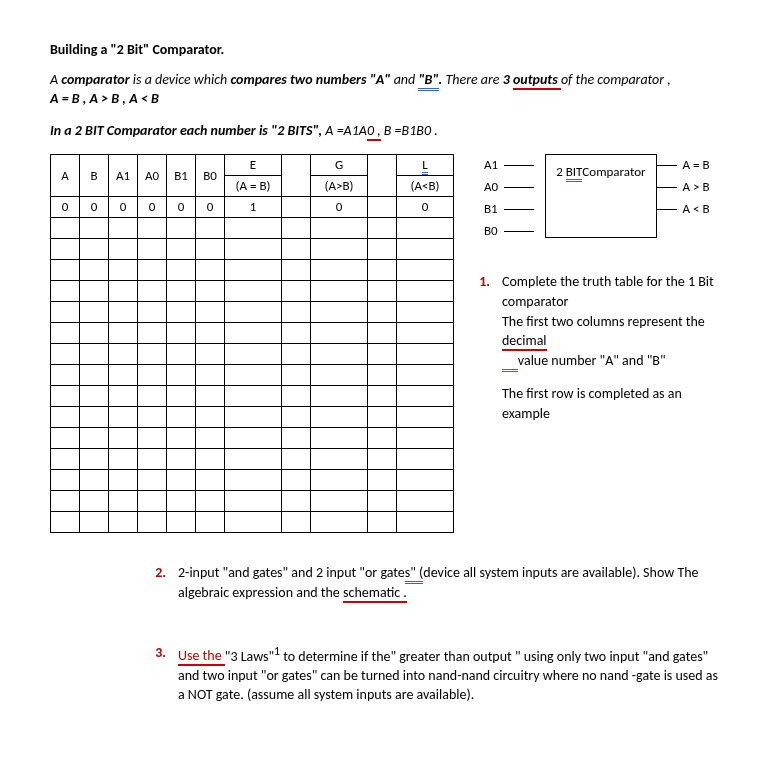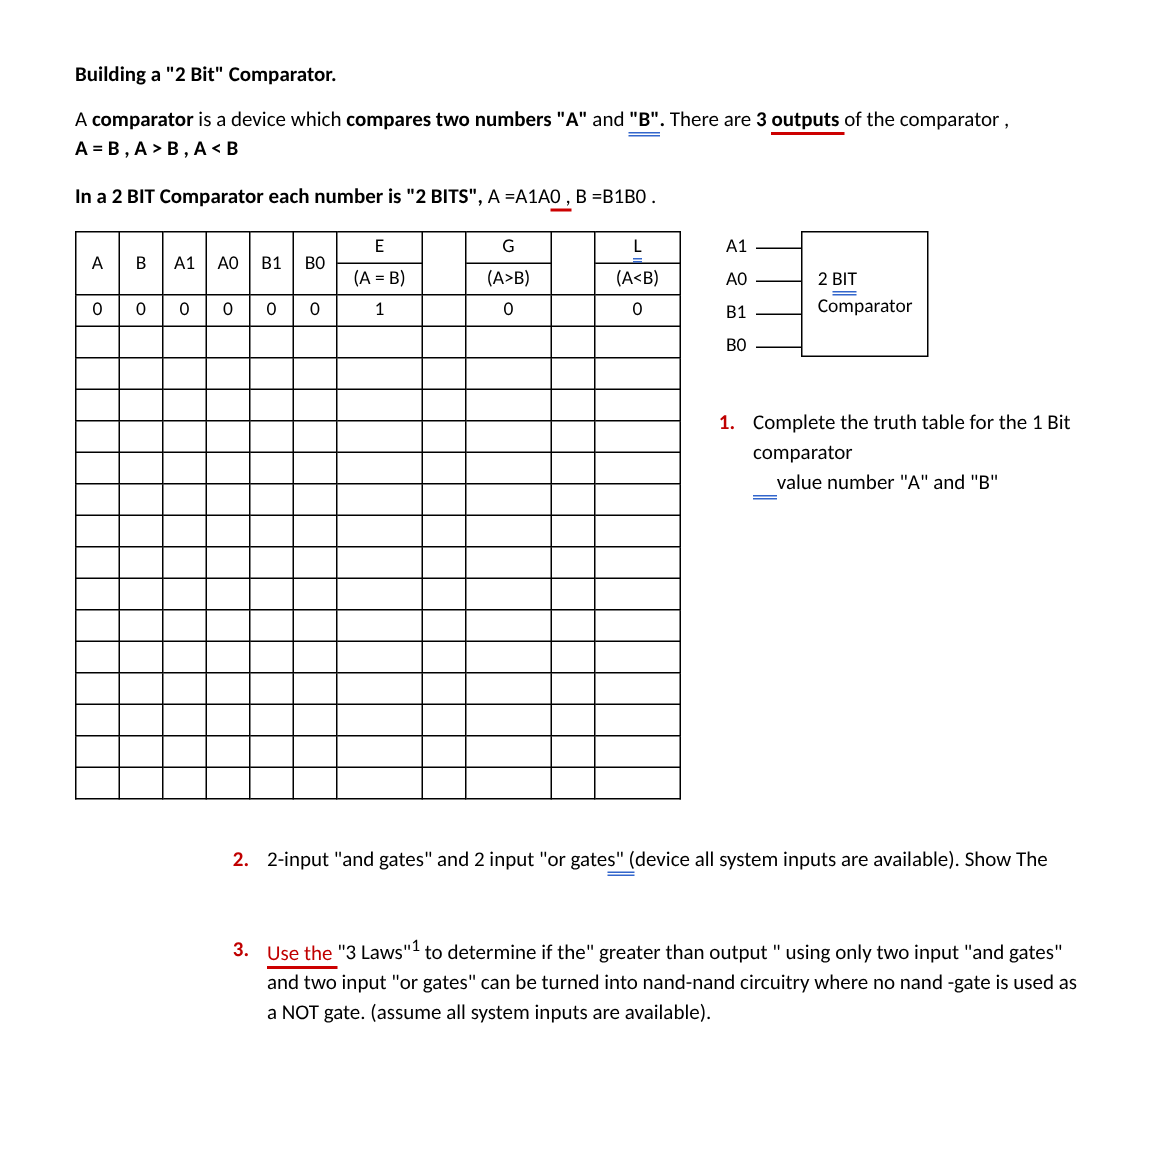--- a/index.html
+++ b/index.html
@@ -9,41 +9,41 @@
   margin: 0;
   padding: 40px 50px;
   width: 774px;
   box-sizing: border-box;
   line-height: 1.4;
 }
 .bold { font-weight: bold; }
 .underline-red { border-bottom: 2px solid #c00; }
 .underline-blue-double { border-bottom: 3px double #36c; }
 .heading { font-weight: bold; margin-bottom: 10px; }
-.para { margin-bottom: 12px; }
+.para { margin-bottom: 12px; font-style: italic; }
 .content-row { display: flex; align-items: flex-start; margin-top: 14px; }
 .truth-table { border-collapse: collapse; margin-right: 20px; }
 .truth-table td, .truth-table th {
   border: 1px solid #000;
   text-align: center;
   font-size: 13px;
   height: 20px;
   min-width: 22px;
   padding: 0 3px;
   font-weight: normal;
 }
 .truth-table th.wide { min-width: 50px; }
 .truth-table th { vertical-align: middle; }
 .right-col { flex: 1; }
 .diagram-wrap { display: flex; align-items: flex-start; margin-bottom: 30px; margin-left:10px;}
 .diagram-inputs { display: flex; flex-direction: column; font-size: 13px; }
 .diagram-inputs div { display:flex; align-items:center; height:22px; }
 .wire { width: 30px; height: 1px; background:#000; margin-left:6px; margin-right:0; }
 .wire-out { width: 20px; height: 1px; background:#000; margin-right:6px; margin-left:0; }
-.comp-box { border:1.5px solid #000; padding: 8px 10px; font-size:13px; display:flex; flex-direction:column; justify-content:center; height:66px; }
+.comp-box { border:1.5px solid #000; padding: 8px 10px; font-size:13px; display:flex; justify-content:center; height:66px;margin-left:11px; }
 .diagram-outputs { display: flex; flex-direction: column; font-size: 13px; }
 .diagram-outputs div { display:flex; align-items:center; height:22px; }
 .question { display:flex; margin-bottom:16px; }
 .qnum { font-weight:bold; margin-right:12px; min-width:16px; text-align:right; }
 .qbody { flex:1; }
 .q-indent { margin-left: 100px; margin-top:30px; }
 .red { color:#c00000; }
 </style>
 </head>
 <body>
@@ -308,38 +308,55 @@
           </div>
         <div>
             <span>B0</span>
             <span class="wire"></span>
           </div>
       </div>
       <div class="comp-box">
         <div><span>2 </span><span class="underline-blue-double">BIT</span></div>
         <div>Comparator</div>
       </div>
+      <div class="diagram-outputs">
+        <div>
+            <span class="wire-out"></span>
+            <span>A = B</span>
+          </div>
+        <div>
+            <span class="wire-out"></span>
+            <span>A &gt; B</span>
+          </div>
+        <div>
+            <span class="wire-out"></span>
+            <span>A &lt; B</span>
+          </div>
+      </div>
     </div>
 
     <div class="question">
       <div class="qnum red">1.</div>
       <div class="qbody">
         <div>Complete the truth table for the 1 Bit comparator</div>
+        <div><span>The first two columns represent the </span><span class="underline-red">decimal </span></div>
         <div><span class="underline-blue-double">&nbsp;&nbsp;&nbsp;&nbsp;&nbsp;</span><span>value number "A" and "B"</span></div>
         <div style="height:14px"></div>
+        <div>The first row is completed as an example</div>
       </div>
     </div>
   </div>
 </div>
 
 <div class="q-indent">
   <div class="question">
     <div class="qnum red">2.</div>
     <div class="qbody">
       <div><span>2-input "and gates" and 2 input "or gate</span><span class="underline-blue-double">s"   (</span><span>device all system inputs are available).  Show The</span></div>
+      <div><span>algebraic expression and the </span><span class="underline-red">schematic .</span></div>
     </div>
   </div>
 
   <div style="height:24px"></div>
 
   <div class="question">
     <div class="qnum red">3.</div>
     <div class="qbody">
       <span class="underline-red red">Use  the </span><span>"3 Laws"</span><sup>1</sup><span> to determine if the" greater than output " using only  two input  "and gates"  and two input  "or gates"  can be turned into nand-nand circuitry where no nand -gate is used as a NOT gate. (assume all system inputs are available).</span>
     </div>

